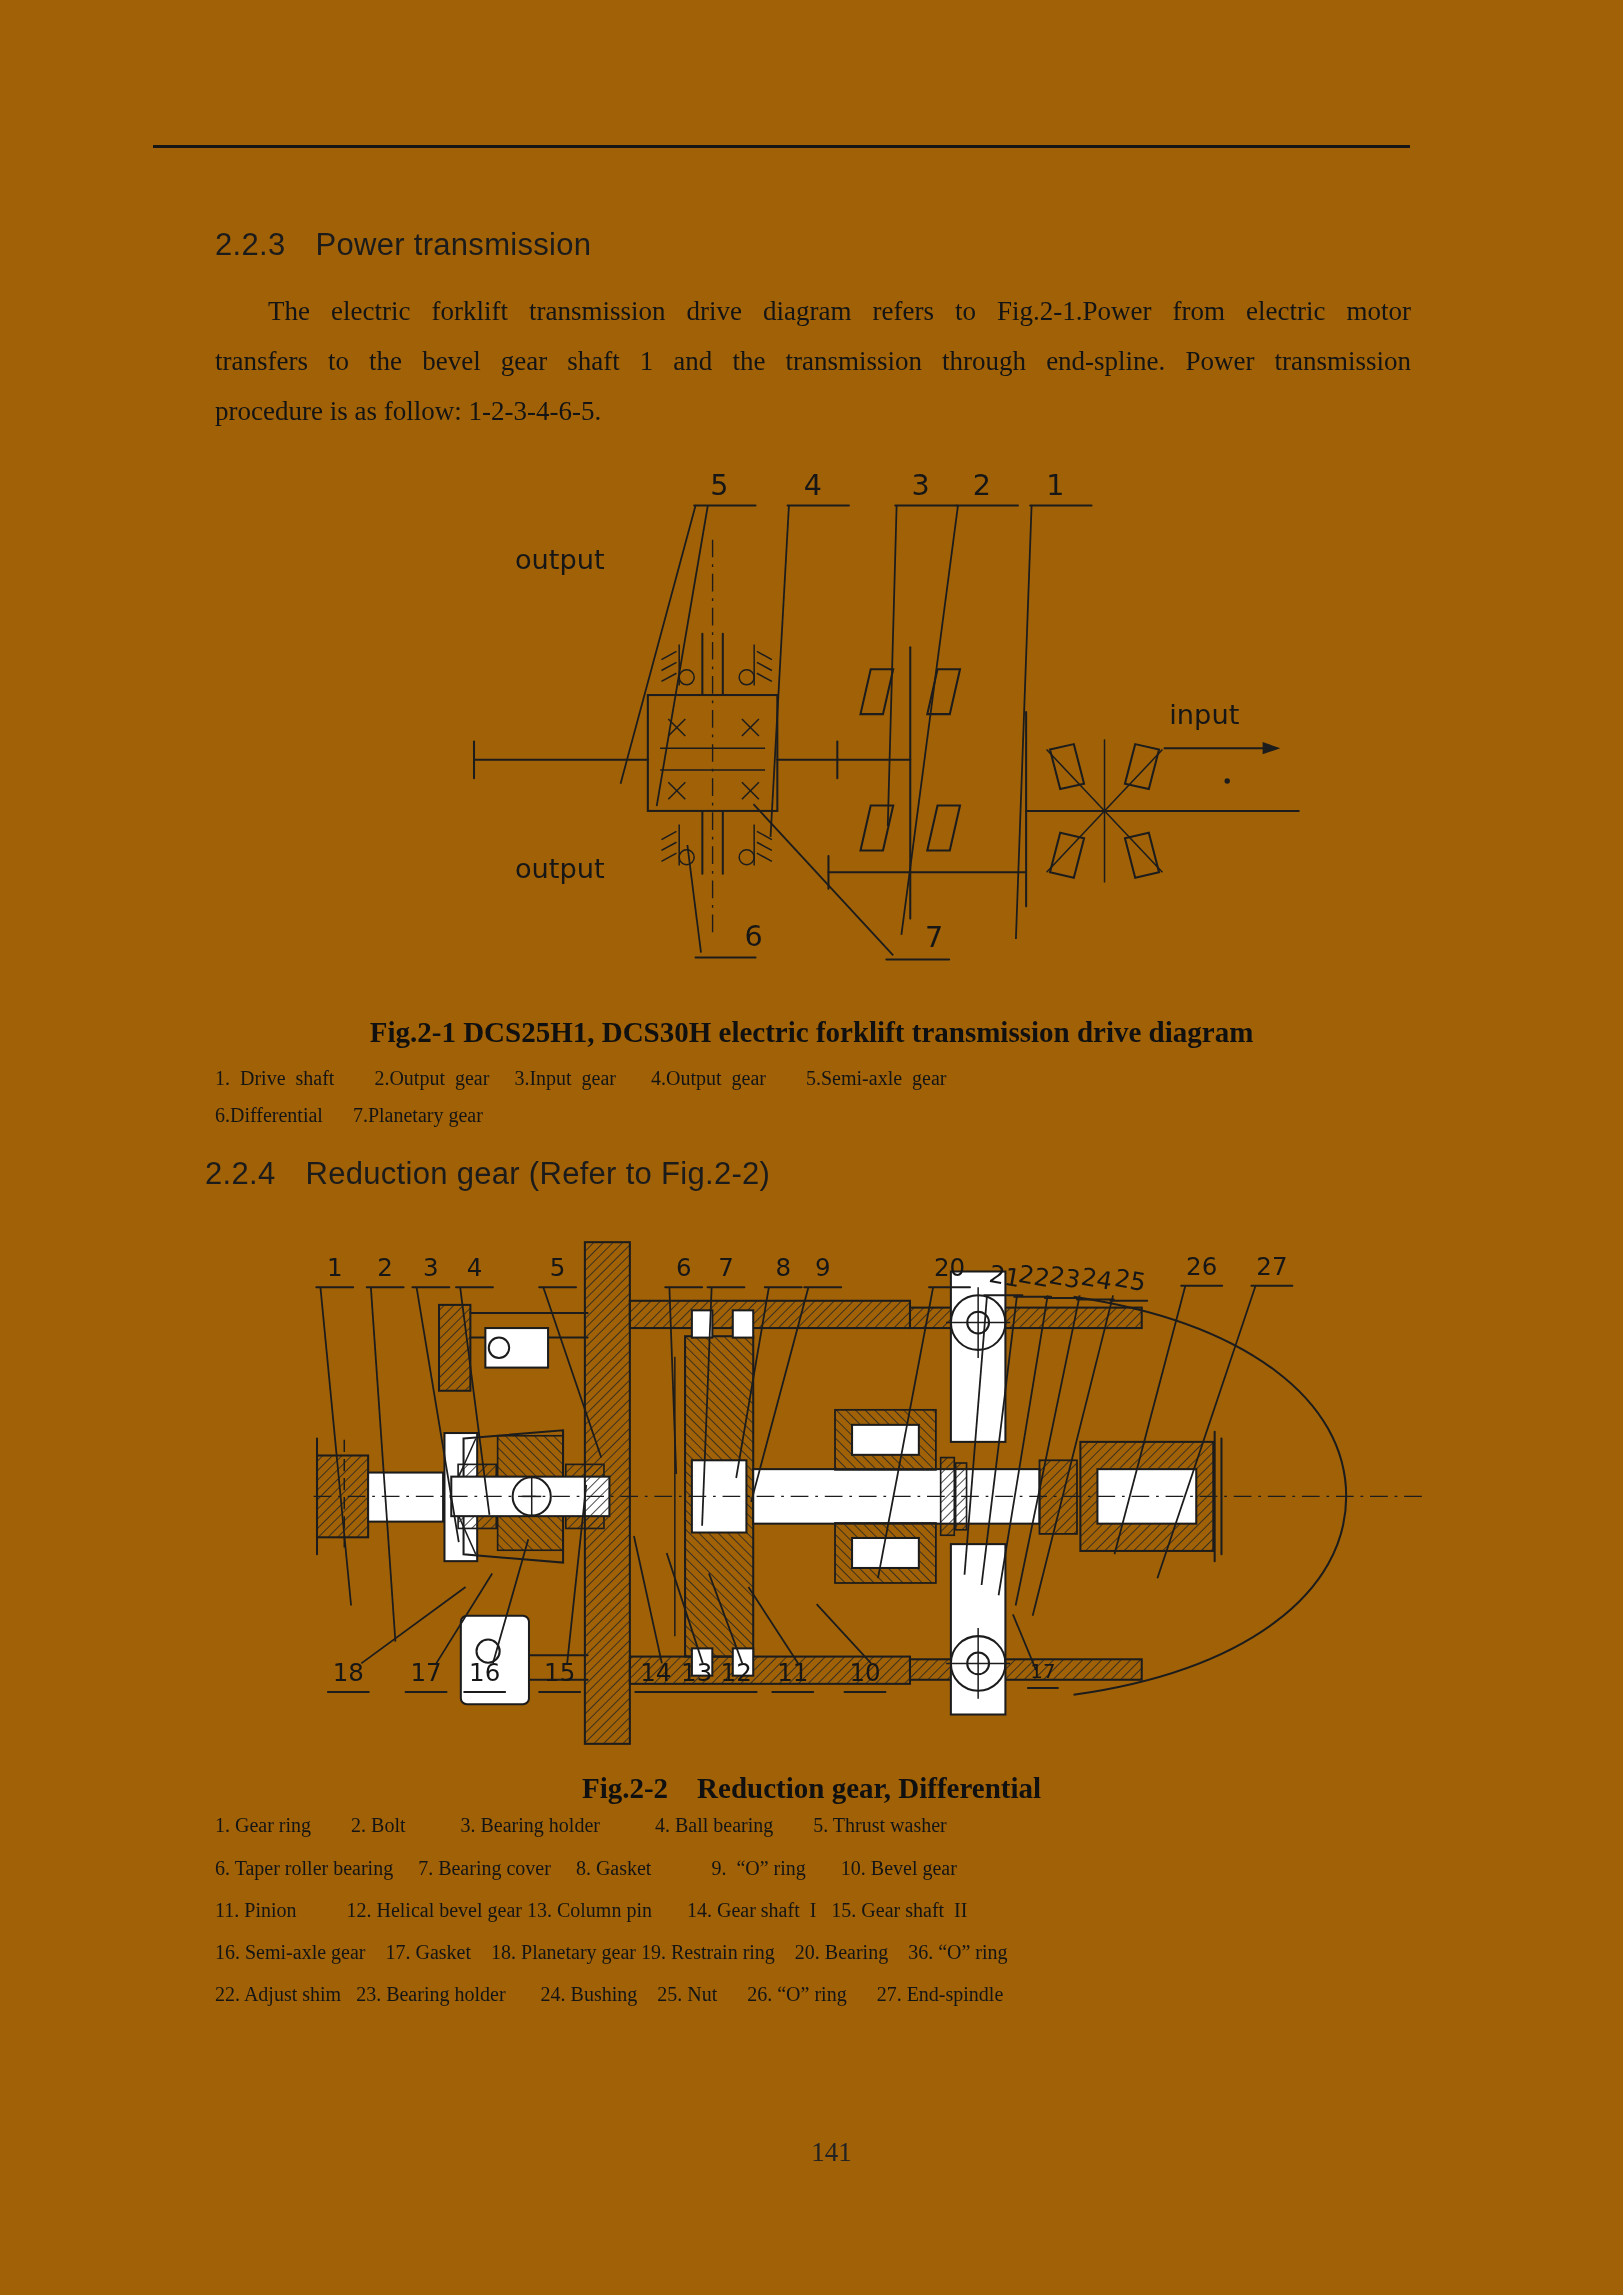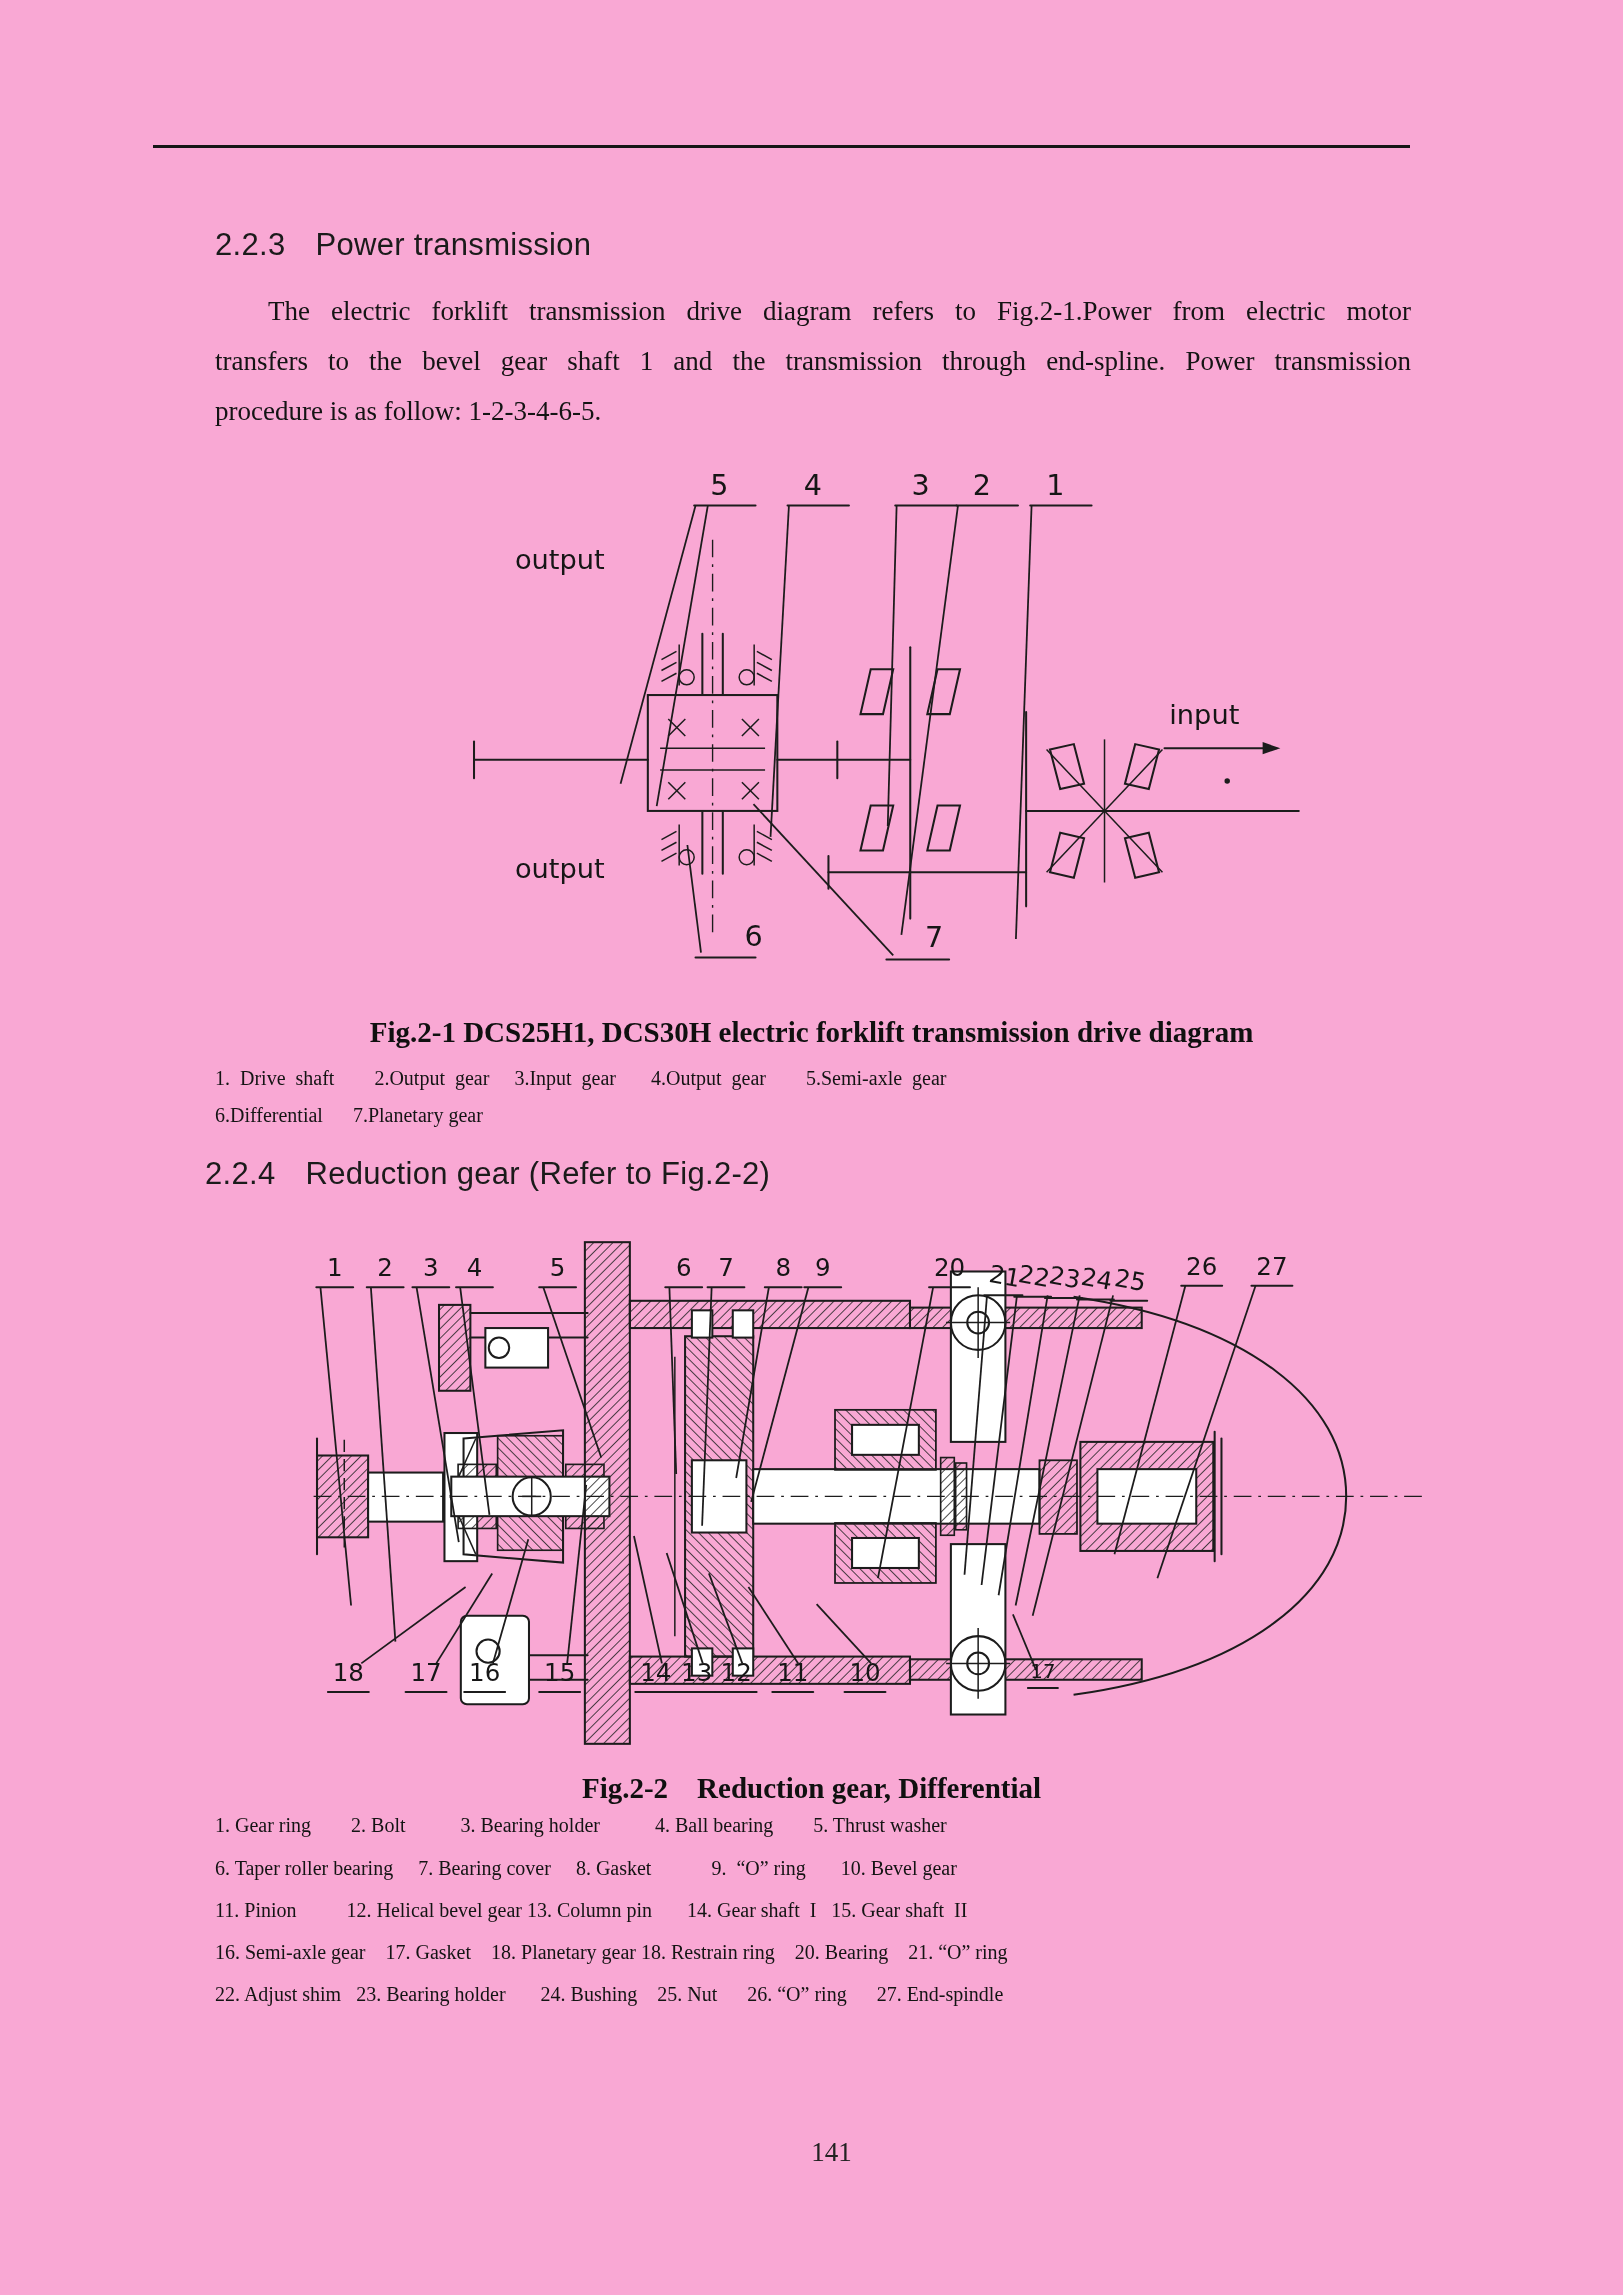--- a/index.html
+++ b/index.html
@@ -1,16 +1,16 @@
 <!DOCTYPE html>
 <html style="font-size:11px"><head>
 <meta charset="utf-8">
 <style>
   html,body{margin:0;padding:0;background:#e8e8e8;}
-  .page{position:relative;width:1623px;height:2295px;background:#f9a8d4;
+  .page{position:relative;width:1623px;height:2295px;background:#a16207;
         font-family:"Liberation Serif",serif;color:#151515;overflow:hidden;}
   .rule{position:absolute;background:#161616;}
   .h-sans{position:absolute;font-family:"Liberation Sans",sans-serif;font-size:31px;
           color:#1b1b1b;letter-spacing:0.3px;white-space:pre;}
   .h-sans .num{margin-right:30px;}
   .para{position:absolute;left:215px;top:286px;width:1196px;font-size:27px;line-height:50px;color:#141414;}
   .pline{text-align:justify;text-align-last:justify;}
   .pline.first{text-indent:53px;}
   .pline.last{text-align:left;text-align-last:left;}
   .caption{position:absolute;left:0;width:1623px;text-align:center;font-weight:bold;
@@ -349,18 +349,18 @@
       <text class="fig-num2s" x="1100" y="652" text-anchor="middle">17</text>
         <line class="ln" x1="1078" y1="666" x2="1122" y2="666"></line>
     </g>
   </svg>
 
   <div class="caption" style="top:1772px;">Fig.2-2    Reduction gear, Differential</div>
 
   <div class="parts" style="top:1814px;">1. Gear ring        2. Bolt           3. Bearing holder           4. Ball bearing        5. Thrust washer</div>
   <div class="parts" style="top:1857px;">6. Taper roller bearing     7. Bearing cover     8. Gasket            9.  “O” ring       10. Bevel gear</div>
   <div class="parts" style="top:1899px;">11. Pinion          12. Helical bevel gear 13. Column pin       14. Gear shaft  I   15. Gear shaft  II</div>
-  <div class="parts" style="top:1941px;">16. Semi-axle gear    17. Gasket    18. Planetary gear 18. Restrain ring    20. Bearing    21. “O” ring</div>
+  <div class="parts" style="top:1941px;">16. Semi-axle gear    17. Gasket    18. Planetary gear 19. Restrain ring    20. Bearing    36. “O” ring</div>
   <div class="parts" style="top:1983px;">22. Adjust shim   23. Bearing holder       24. Bushing    25. Nut      26. “O” ring      27. End-spindle</div>
 
   <div class="pagenum" style="top:2137px;">141</div>
 </div>
 
 
 </body></html>

